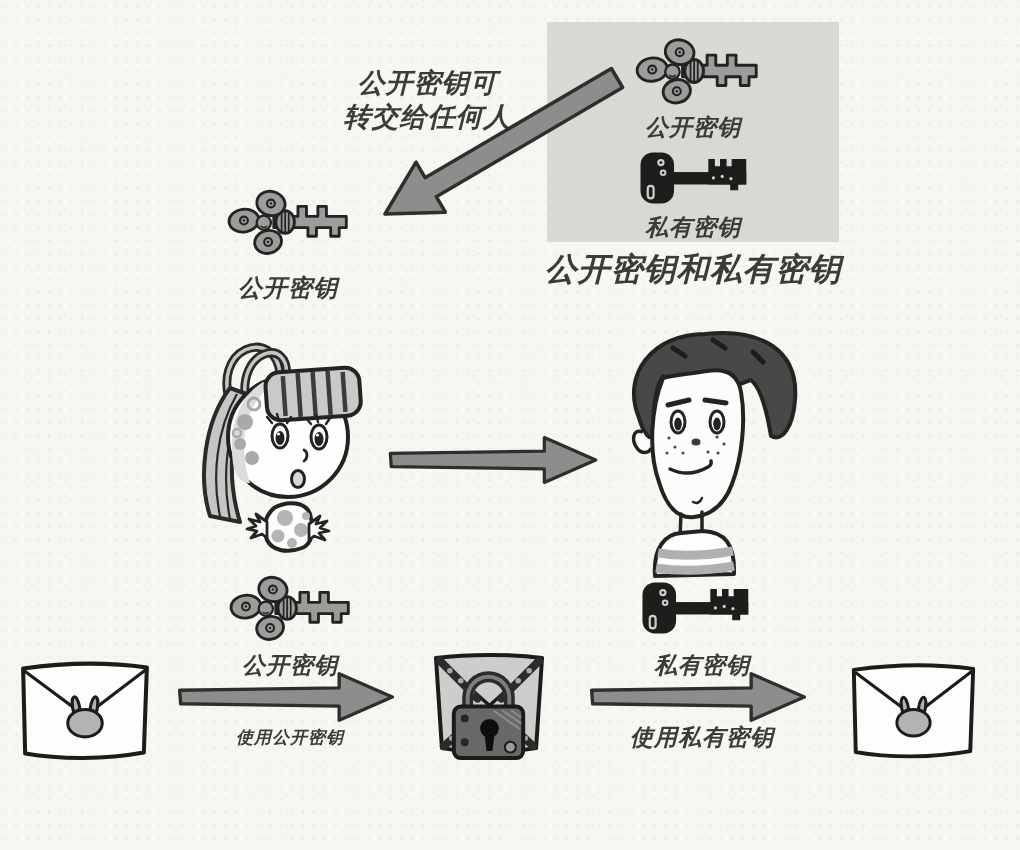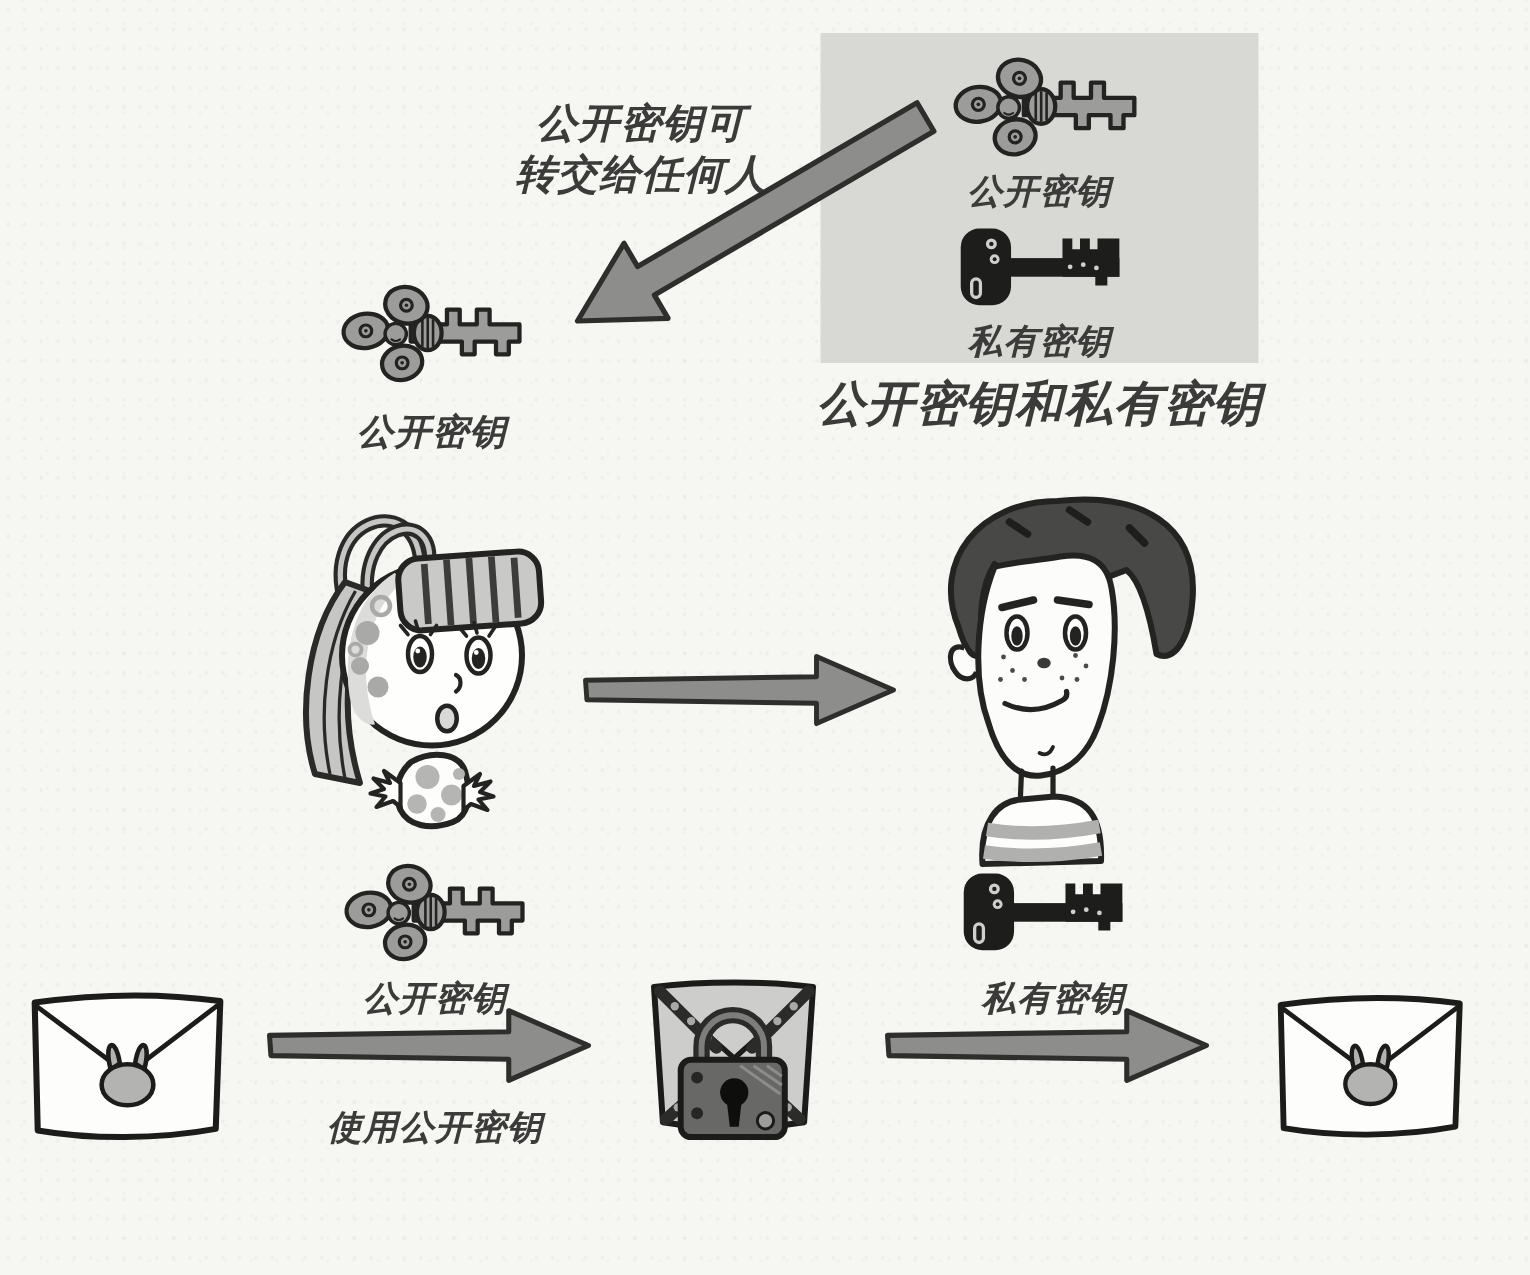--- a/index.html
+++ b/index.html
@@ -41,21 +41,21 @@
   .sender-key-label  { left:224px; top:650px; width:132px; font-size:23px; }
   .receiver-key-icon { left:638px; top:578px; width:114px; height:62px; }
   .receiver-key-label{ left:638px; top:650px; width:128px; font-size:23px; }
 
   
   .env-left  { left:14px;  top:658px; width:142px; height:106px; }
   .env-right { left:845px; top:658px; width:137px; height:106px; }
   .lock-env  { left:424px; top:651px; width:131px; height:114px; }
   .enc-arrow { left:168px; top:668px; width:236px; height:58px; }
   .dec-arrow { left:580px; top:668px; width:236px; height:58px; }
-  .enc-text  { left:192px; top:722px; width:196px; font-size:23px; line-height:31px;margin-top:15px; }
+  .enc-text  { left:192px; top:722px; width:196px; font-size:17px; line-height:31px; }
   .dec-text  { left:604px; top:722px; width:196px; font-size:23px; line-height:31px; }
 
   svg { display:block; width:100%; height:100%; }
   .hidden-defs { position:absolute; width:0; height:0; overflow:hidden; }
 </style>
 </head>
 <body>
 
 <svg class="hidden-defs" aria-hidden="true">
   <defs>
@@ -255,19 +255,20 @@
     <circle cx="41" cy="92" r="4" fill="#262624"></circle>
     <circle cx="66" cy="78" r="9.5" fill="#0e0e0c"></circle>
     <path d="M61,84 L71,84 L69,101 L63,101 Z" fill="#0e0e0c"></path>
     <circle cx="87" cy="97" r="5.5" fill="#9c9c9a" stroke="#1b1b19" stroke-width="2"></circle>
   </svg>
 
   <svg class="abs dec-arrow" viewBox="0 0 230 60">
       <use href="#sym-arrow"></use>
     </svg>
   <div class="abs dec-text t center">
+    <div>使用私有密钥</div>
   </div>
 
   <svg class="abs env-right" viewBox="0 0 140 104">
       <use href="#sym-envelope"></use>
     </svg>
 
 </div>
 
 </body></html>

